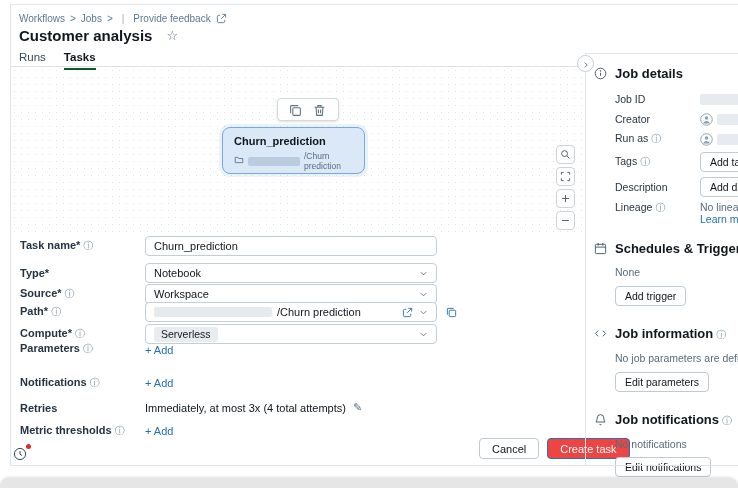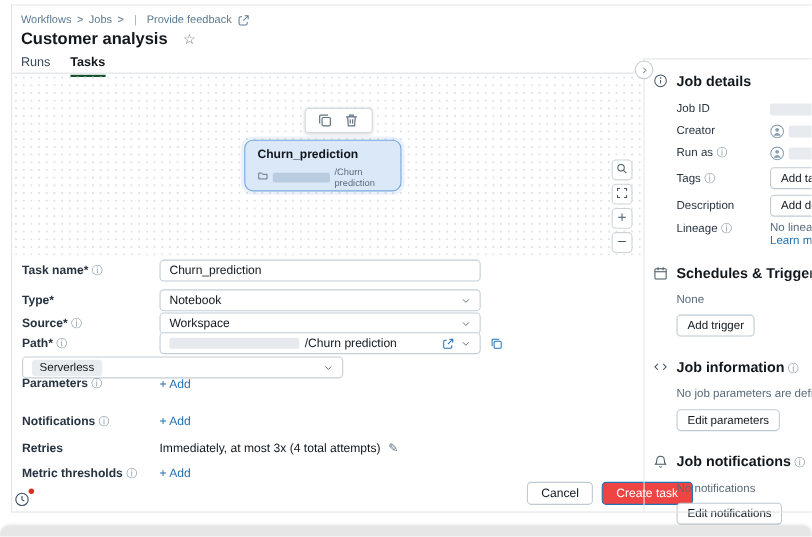--- a/index.html
+++ b/index.html
@@ -236,20 +236,21 @@
     </div>
     <span class="blue-ic" style="margin-left:9px">
       <svg viewBox="0 0 12 12">
           <rect x="3.5" y="3.5" width="7" height="7" rx="1" fill="none" stroke="currentColor"></rect>
           <path d="M8.5 1.5H2.2a.7.7 0 0 0-.7.7V8.5" fill="none" stroke="currentColor"></path>
         </svg>
     </span>
   </div>
 
   <div class="frow" style="top:324px">
+    <div class="flabel"><span>Compute*</span><span class="info">ⓘ</span></div>
     <div class="sbox">
       <span class="pill">Serverless</span>
       <span class="chev">
           <svg viewBox="0 0 10 10">
             <path d="M2 3.5 5 6.5 8 3.5" fill="none" stroke="currentColor"></path>
           </svg>
         </span>
     </div>
   </div>
 

